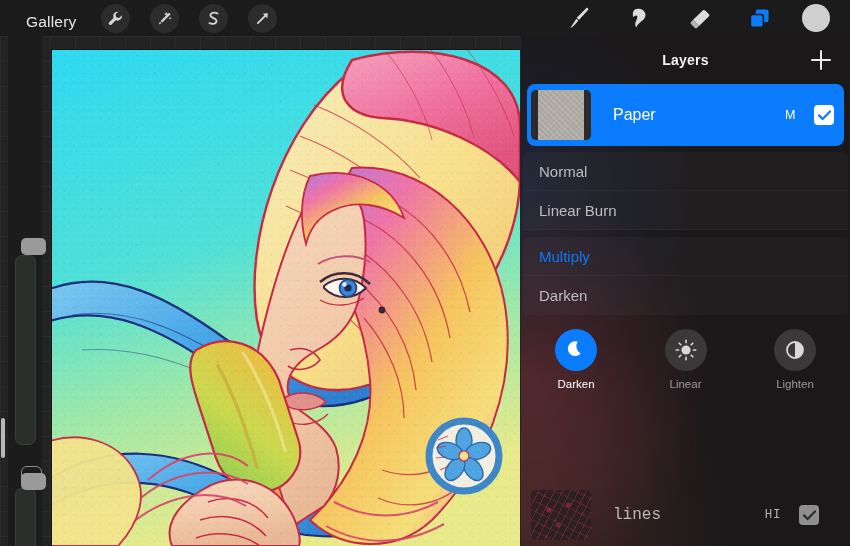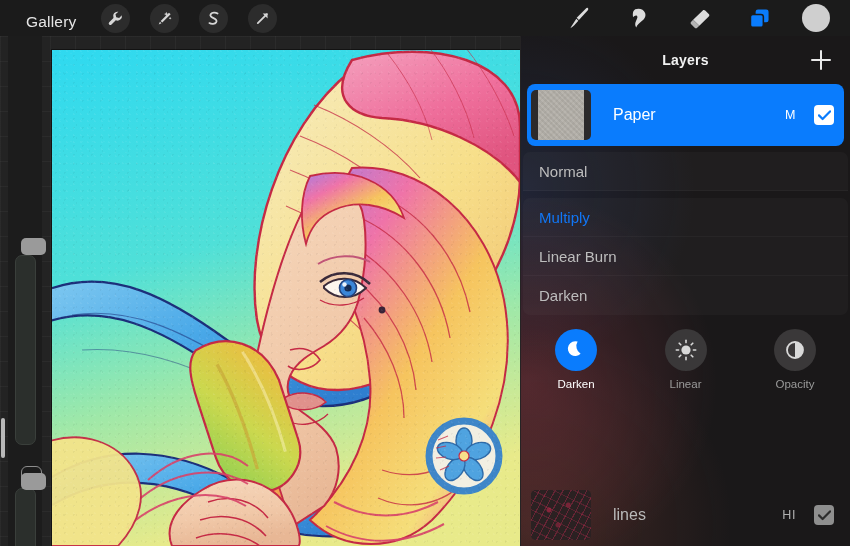--- a/index.html
+++ b/index.html
@@ -191,21 +191,21 @@
   .cat { width:54px; display:flex; flex-direction:column; align-items:center; cursor:pointer; }
   .cat-icon {
     width:42px; height:42px; border-radius:50%; background:#3a3839;
     display:flex; align-items:center; justify-content:center;
   }
   .cat.active .cat-icon { background:#0a7cfd; }
   .cat-label { margin-top:7px; font-size:11.5px; color:#9a9a9a; white-space:nowrap; }
   .cat.active .cat-label { color:#ffffff; }
 
   
-  .bottom-layer { position:absolute; left:0; right:0; bottom:0; }
+  .bottom-layer { position:absolute; left:0; right:15px; bottom:0;font-family:Liberation Mono, monospace; }
 </style>
 </head>
 <body>
 
 <div id="app">
 
   <div class="workspace"></div>
 
   <div class="canvas">
     <div class="art">
@@ -390,22 +390,22 @@
       <div class="layer-check">
         <svg width="13" height="11" viewBox="0 0 13 11">
           <path d="M1 5.4 L4.6 9 L12 1.4" fill="none" stroke="#0a7cfd" stroke-width="2.2" stroke-linecap="round" stroke-linejoin="round"></path>
         </svg>
       </div>
     </div>
 
 
     <div class="blend-list">
       <div class="blend-item">Normal</div>
+      <div class="blend-item">Linear Burn</div>
       <div class="blend-item gap selected">Multiply</div>
-      <div class="blend-item">Linear Burn</div>
       <div class="blend-item last">Darken</div>
     </div>
 
     <div class="cat-tabs">
 
       <div class="cat active">
         <div class="cat-icon">
           <svg width="22" height="22" viewBox="0 0 22 22">
             <path d="M15.6 14.8 A7.4 7.4 0 1 1 12.6 2.6 A9 9 0 0 0 15.6 14.8 Z" fill="#ffffff"></path>
           </svg>
@@ -432,21 +432,21 @@
         <div class="cat-label">Linear</div>
       </div>
 
       <div class="cat">
         <div class="cat-icon">
           <svg width="22" height="22" viewBox="0 0 22 22">
             <circle cx="11" cy="11" r="8" fill="none" stroke="#d9d9d9" stroke-width="1.8"></circle>
             <path d="M11 3 A8 8 0 0 1 11 19 Z" fill="#d9d9d9"></path>
           </svg>
         </div>
-        <div class="cat-label">Opacity</div>
+        <div class="cat-label">Lighten</div>
       </div>
 
 
 
     </div>
 
     <div class="bottom-layer">
       <div class="layer-row dim">
         <div class="layer-thumb">
           <div class="thumb-lines"></div>

